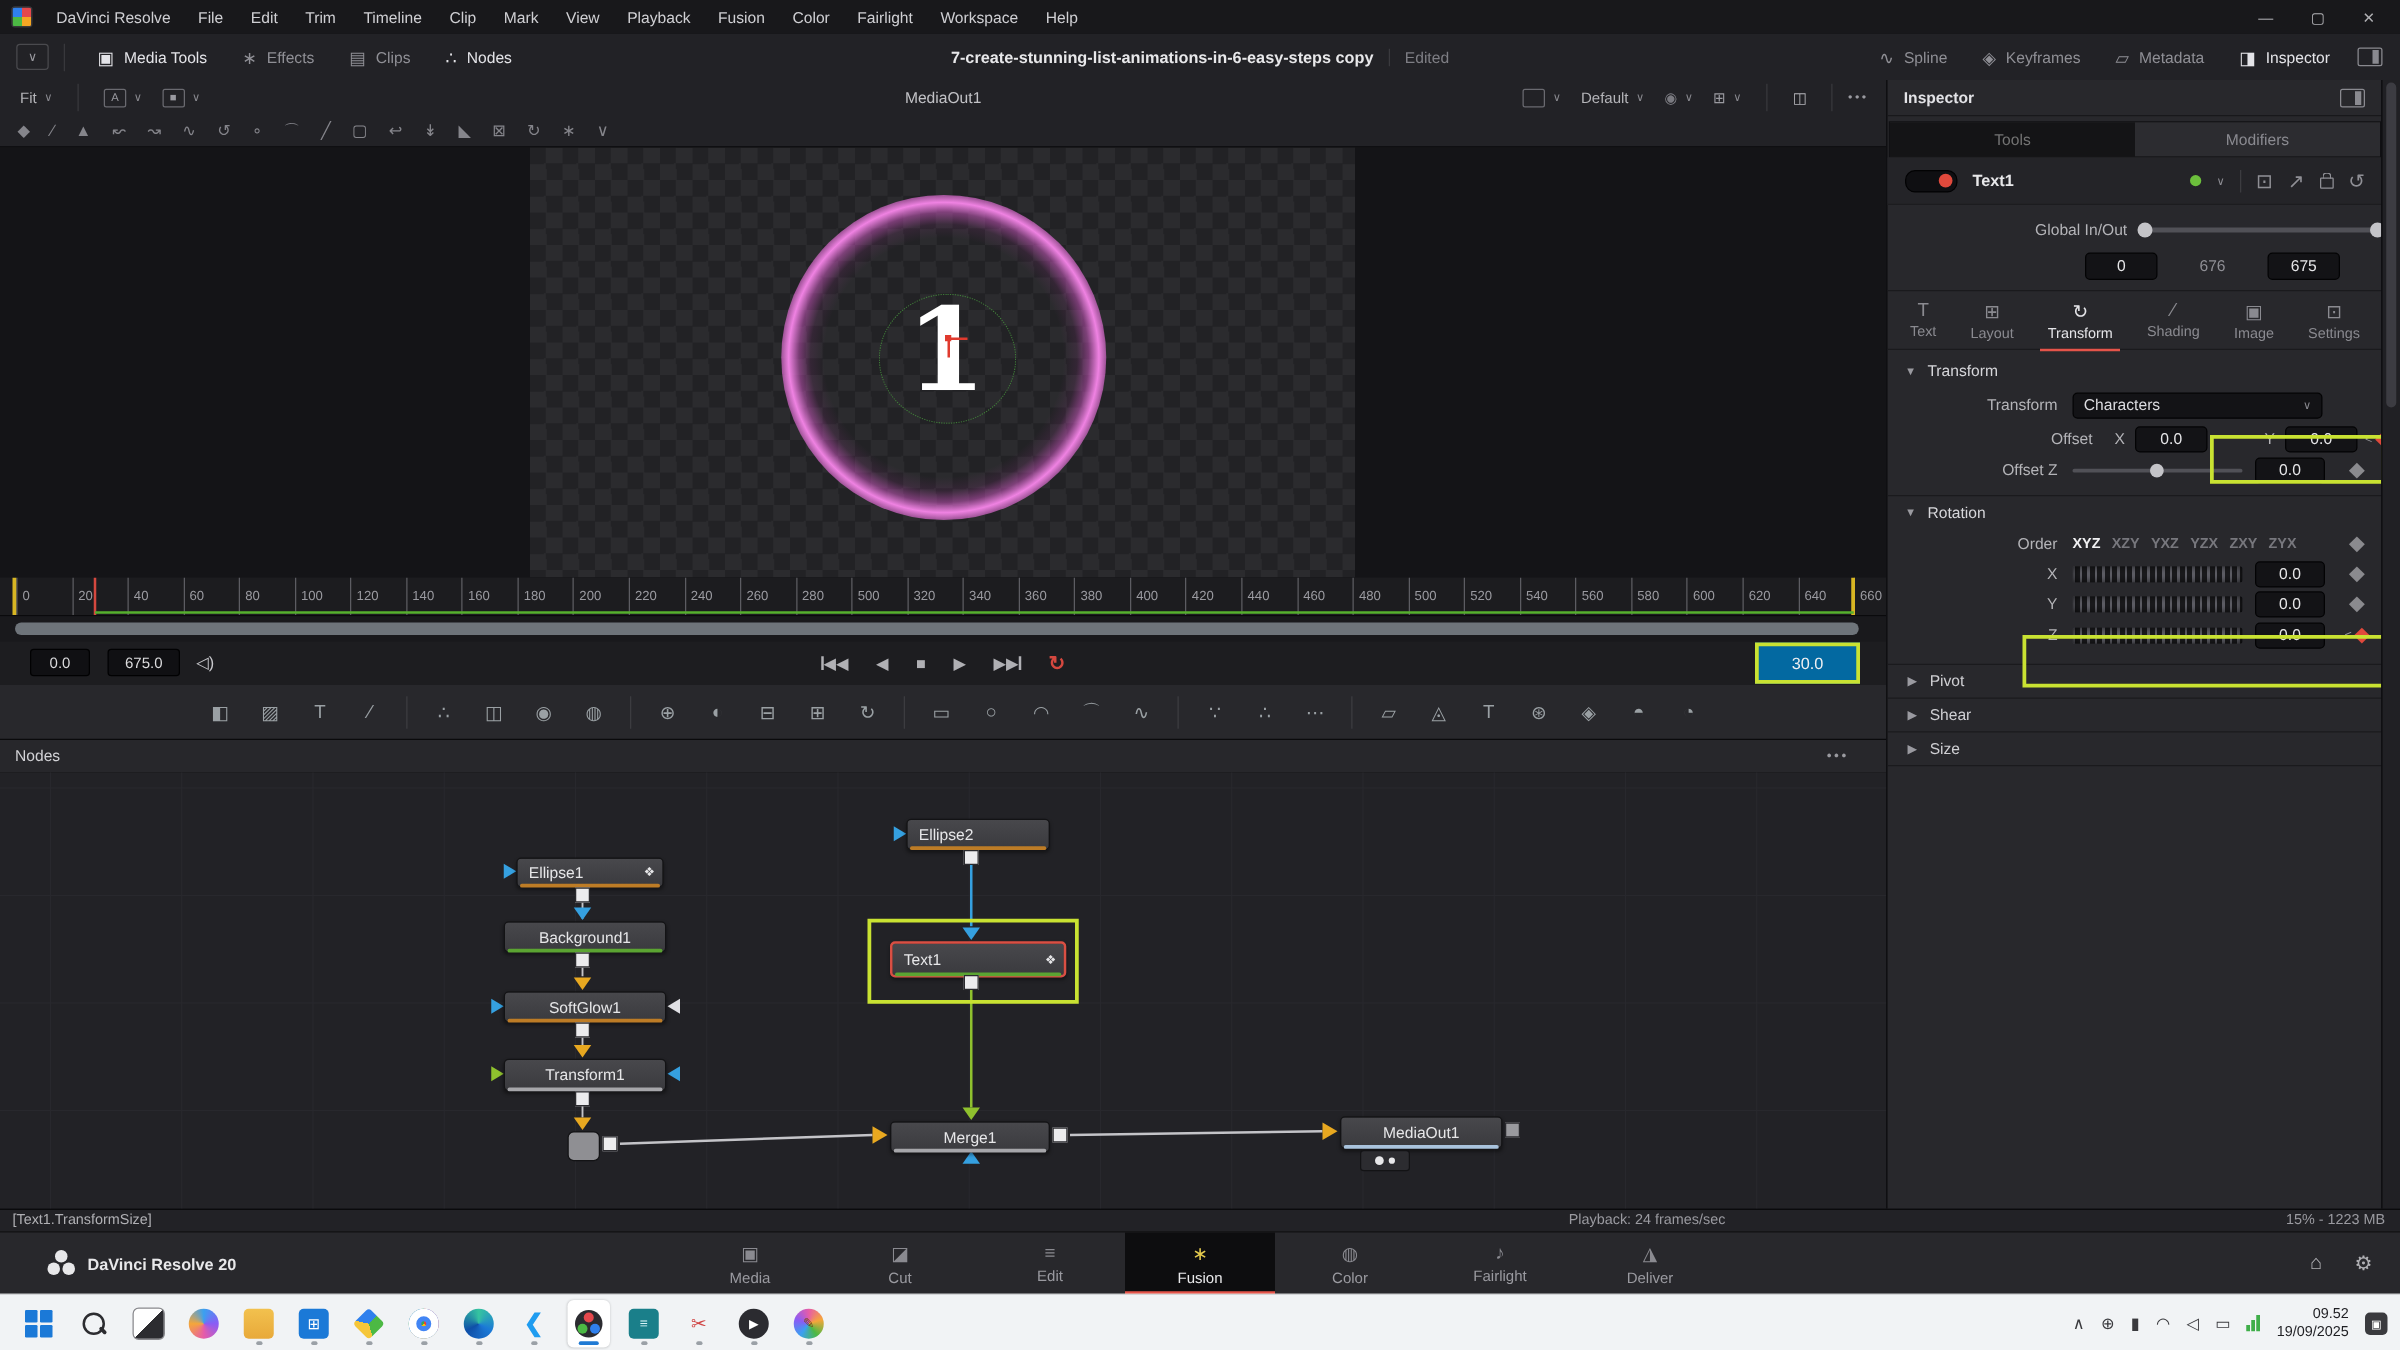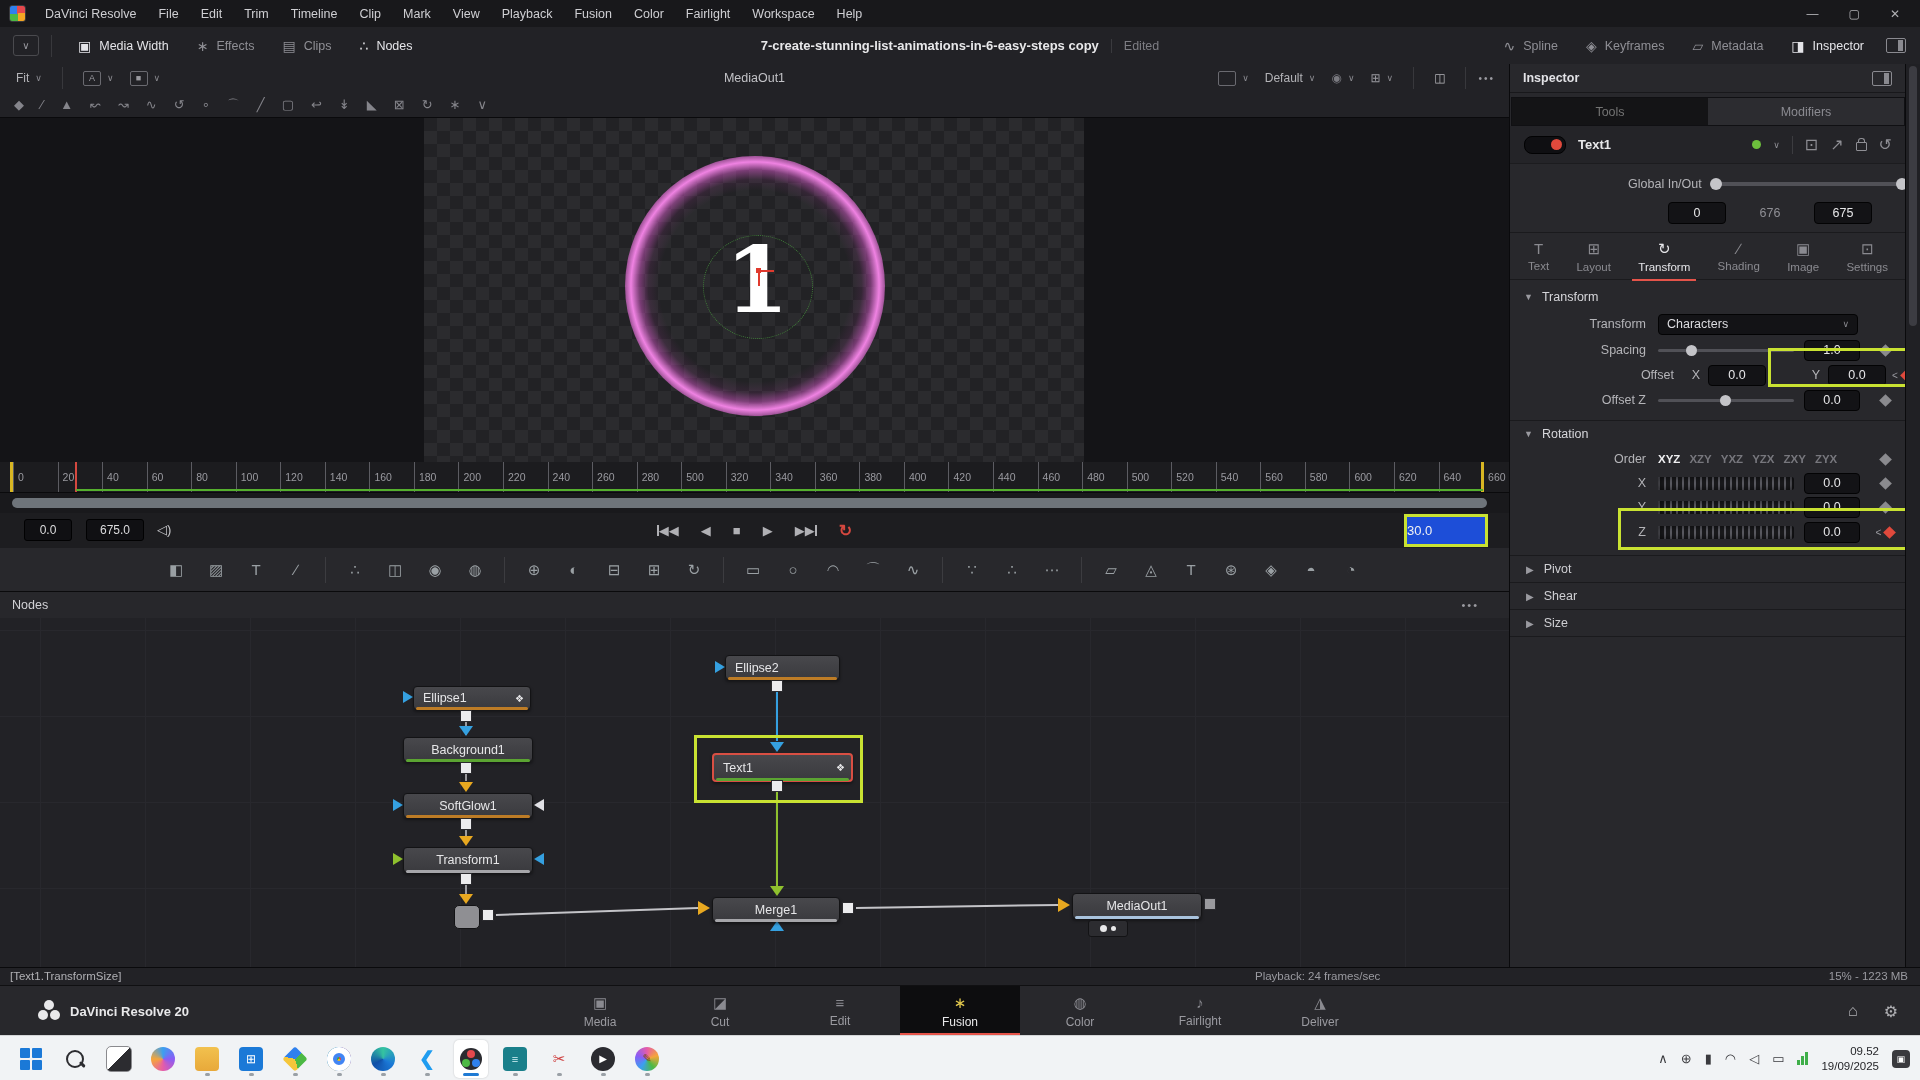--- a/index.html
+++ b/index.html
@@ -58,21 +58,21 @@
   
   .hscroll-row{position:absolute;top:493px;left:0;width:1509px;height:20px;background:#19191c;}
   .hscroll{position:absolute;left:12px;right:22px;top:5px;height:10px;border-radius:5px;background:#6e747a;}
   .transport{position:absolute;top:513px;left:0;width:1509px;height:35px;background:#1d1d20;border-bottom:1px solid #0a0a0c;}
   .tval{position:absolute;top:6px;height:20px;background:#101013;border:1px solid #010102;border-radius:3px;color:#dcdcde;font-size:12px;display:flex;align-items:center;justify-content:center;}
   .speaker{position:absolute;left:157px;top:9px;color:#c8c8cc;font-size:13px;}
   .tbtns{position:absolute;left:0;right:0;top:0;height:35px;display:flex;align-items:center;justify-content:center;gap:22px;}
   .tbtn{color:#b0b0b4;font-size:13px;display:flex;align-items:center;}
   .tbtn .bar{width:2px;height:11px;background:#b0b0b4;}
   .tbtn.loop{color:#d5483f;font-size:16px;font-weight:bold;}
-  .cur-hl{position:absolute;left:1404px;top:1px;width:84px;height:33px;border:3px solid #c9e232;box-sizing:border-box;display:flex;align-items:center;background:#1d4ed8;}
+  .cur-hl{position:absolute;left:1404px;top:1px;width:84px;height:33px;border:3px solid #c9e232;box-sizing:border-box;display:flex;align-items:center;justify-content:center;background:#0369a1;}
   .cur-hl .v{font-size:13px;color:#f0f0f2;}
 
   
   .fxbar{position:absolute;top:548px;left:0;width:1509px;height:44px;background:#28282c;border-bottom:1px solid #0a0a0c;display:flex;align-items:center;gap:18px;padding-left:165px;box-sizing:border-box;}
   .fxbar .fx{color:#9aa0a4;font-size:15px;width:22px;text-align:center;}
   .fxbar .fx.divider{width:1px;height:26px;background:#3c3c40;}
 
   
   .nodes-header{position:absolute;top:592px;left:0;width:1509px;height:26px;background:#27272b;border-bottom:1px solid #0a0a0c;display:flex;align-items:center;}
   .nodes-header .t{font-size:12.5px;color:#d2d2d6;padding-left:12px;}
@@ -236,21 +236,21 @@
 
   <div class="toolbar2">
     <div class="tb-sq">
         <span>∨</span>
       </div>
     <div class="tb-div"></div>
     <div style="display:flex">
 
     <div class="tb-btn active">
         <span class="glyph">▣</span>
-        <span>Media Width</span>
+        <span>Media Tools</span>
       </div>
         <div class="tb-btn">
         <span class="glyph">∗</span>
         <span>Effects</span>
       </div>
         <div class="tb-btn">
         <span class="glyph">▤</span>
         <span>Clips</span>
       </div>
         <div class="tb-btn active">
@@ -621,32 +621,20 @@
     </div>
 
     <div class="irow" style="height:28px;">
       <span class="lab">Transform</span>
       <div class="dropdown">
         <span>Characters</span>
         <span class="cv">∨</span>
       </div>
     </div>
 
-    <div class="irow">
-      <span class="lab">Spacing</span>
-      <div class="ctrl">
-        <div class="slider1">
-            <div class="h" style="left:28px;"></div>
-          </div>
-        <div class="ibox" style="width:54px;">1.0</div>
-      </div>
-      <div class="keyc">
-          <span class="diamond"></span>
-        </div>
-    </div>
 
     <div class="irow" style="height:26px;padding-left:28px;">
       <span class="lab">Offset</span>
       <div class="ctrl">
         <span class="axis">X</span>
         <div class="ibox" style="width:56px;">0.0</div>
         <span class="axis" style="margin-left:40px;">Y</span>
         <div class="ibox" style="width:56px;">0.0</div>
       </div>
       <div class="keyc">

